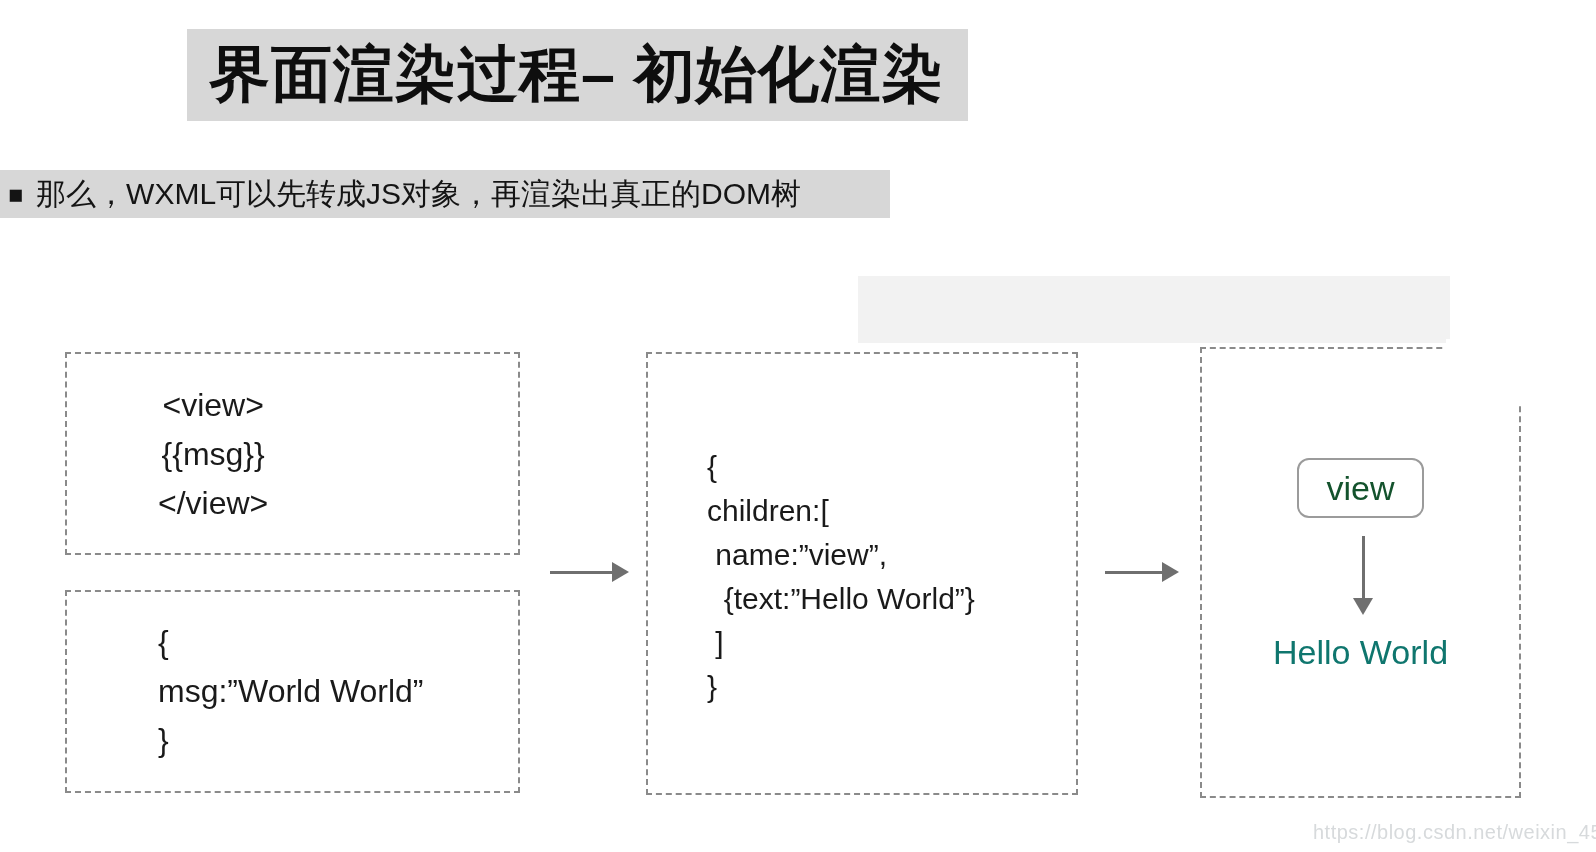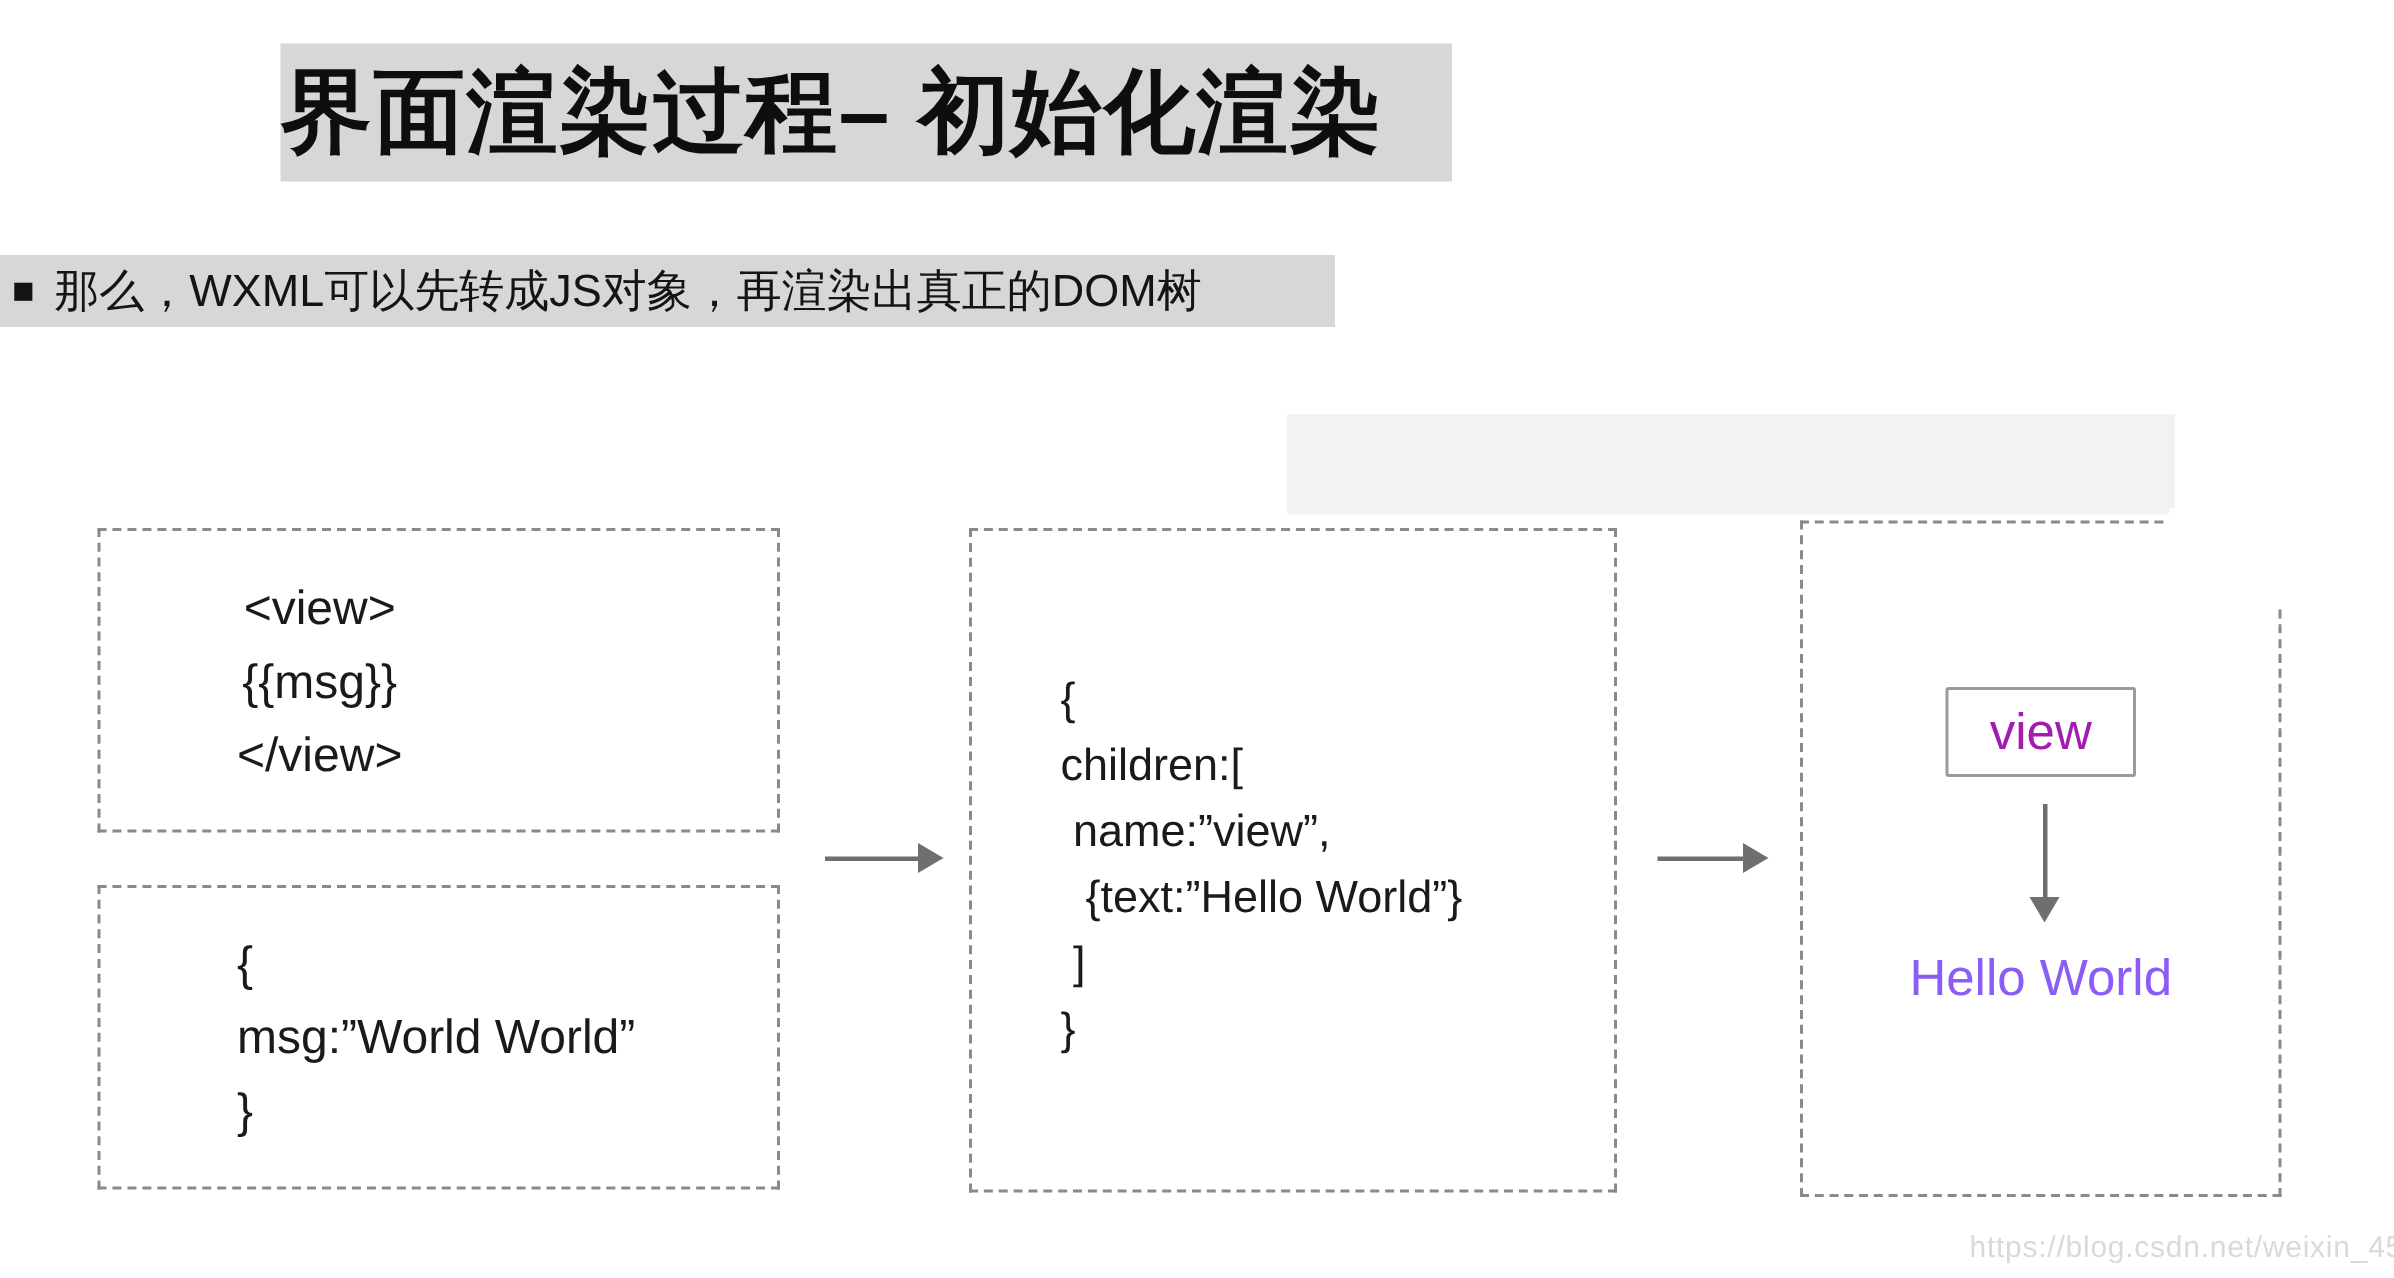--- a/index.html
+++ b/index.html
@@ -3,21 +3,21 @@
 <meta charset="utf-8">
 <style>
   html,body{margin:0;padding:0;background:#ffffff;}
   #canvas{
     position:relative;width:1596px;height:852px;background:#ffffff;overflow:hidden;
     font-family:"Liberation Sans","DejaVu Sans",sans-serif;color:#141414;
   }
   .gray-band{position:absolute;left:858px;top:276px;width:592px;height:67px;background:var(--band);z-index:0;}
   .title{
     position:absolute;left:187px;top:29px;width:781px;height:92px;background:var(--highlight);
-    display:flex;align-items:center;padding:0 0;box-sizing:border-box;
+    display:flex;align-items:center;padding:0 22px;box-sizing:border-box;
     font-size:61px;font-weight:700;letter-spacing:1px;color:#0e0e0e;white-space:nowrap;z-index:3;
   }
   .bullet{
     position:absolute;left:0;top:170px;width:890px;height:48px;background:var(--highlight);
     display:flex;align-items:center;box-sizing:border-box;padding-left:8px;z-index:3;
     font-size:30px;color:#141414;white-space:nowrap;
   }
   .bullet .marker{font-size:25px;margin-right:13px;line-height:1;}
   .box{position:absolute;border:2px dashed var(--dash);box-sizing:border-box;z-index:1;background:transparent;}
   .box-wxml{left:65px;top:352px;width:455px;height:203px;}
@@ -25,27 +25,27 @@
   .box-js{left:646px;top:352px;width:432px;height:443px;}
   .box-dom{left:1200px;top:347px;width:321px;height:451px;}
   .patch{position:absolute;left:1446px;top:339px;width:82px;height:66px;background:#ffffff;z-index:2;}
   .code{position:absolute;color:#1a1a1a;}
   .ln{white-space:pre;}
   .code-wxml{left:91px;top:27px;font-size:32px;line-height:49px;text-align:center;}
   .code-data{left:91px;top:26px;font-size:32px;line-height:49px;}
   .code-js{left:59px;top:91px;font-size:30px;line-height:44px;}
   .view-node{
     position:absolute;left:95px;top:109px;width:127px;height:60px;background:#ffffff;
-    border:2px solid #9b9b9b;border-radius:2px;box-sizing:border-box;
-    display:flex;align-items:center;justify-content:center;font-size:34px;color:#a21caf;z-index:2;
+    border:2px solid #9b9b9b;border-radius:12px;box-sizing:border-box;
+    display:flex;align-items:center;justify-content:center;font-size:34px;color:#14532d;z-index:2;
   }
   .varrow-line{position:absolute;left:160px;top:187px;width:3px;height:62px;background:var(--arrow);}
   .varrow-head{position:absolute;left:151px;top:249px;width:0;height:0;
     border-left:10px solid transparent;border-right:10px solid transparent;border-top:17px solid var(--arrow);}
-  .hello{position:absolute;left:0;top:284px;width:100%;text-align:center;font-size:34px;color:#8b5cf6;}
+  .hello{position:absolute;left:0;top:284px;width:100%;text-align:center;font-size:34px;color:#0f766e;}
   .harrow{position:absolute;z-index:1;}
   .harrow .line{position:absolute;left:0;top:9px;height:3px;background:var(--arrow);}
   .harrow .head{position:absolute;top:0;width:0;height:0;
     border-top:10px solid transparent;border-bottom:10px solid transparent;border-left:17px solid var(--arrow);}
   .a1{left:550px;top:562px;width:80px;height:21px;}
   .a1 .line{width:63px;} .a1 .head{left:62px;}
   .a2{left:1105px;top:562px;width:74px;height:21px;}
   .a2 .line{width:58px;} .a2 .head{left:57px;}
   .watermark{position:absolute;left:1313px;top:821px;font-size:20px;letter-spacing:0.5px;color:var(--watermark);z-index:3;}
 </style>

